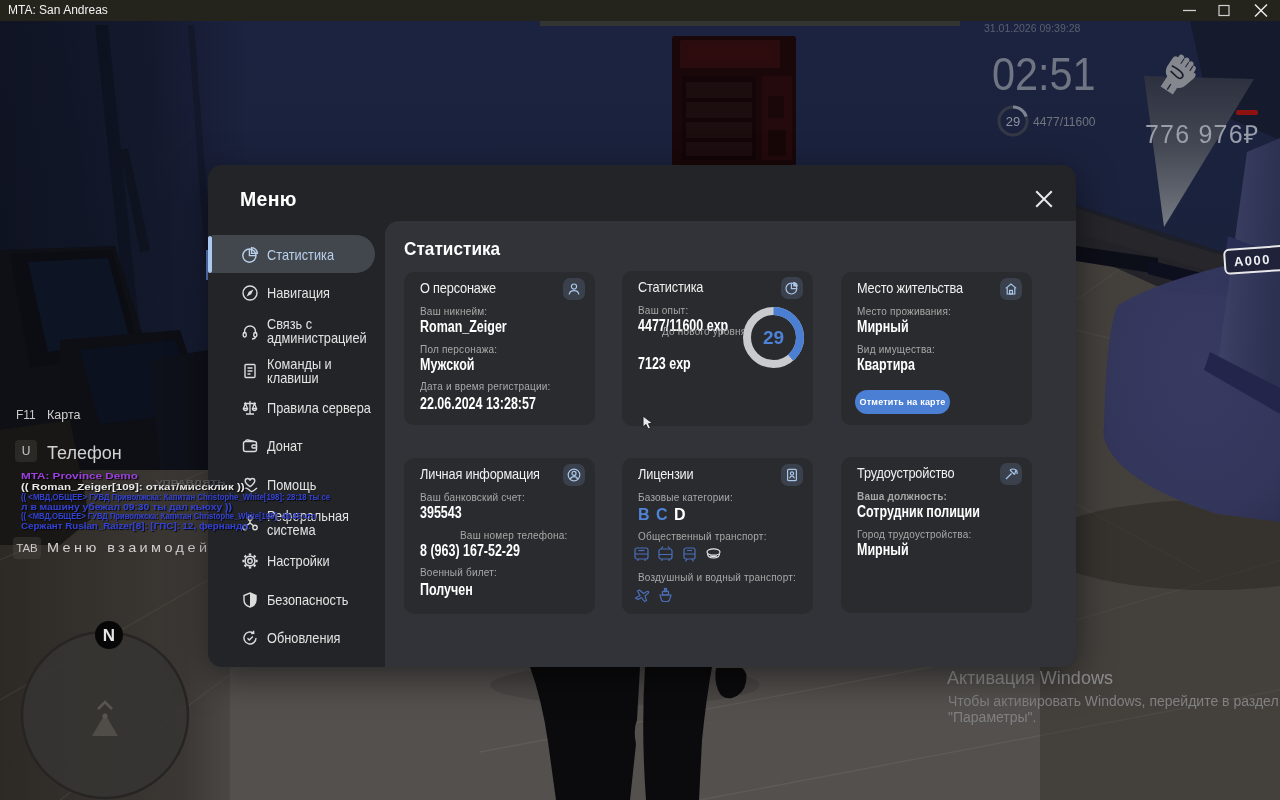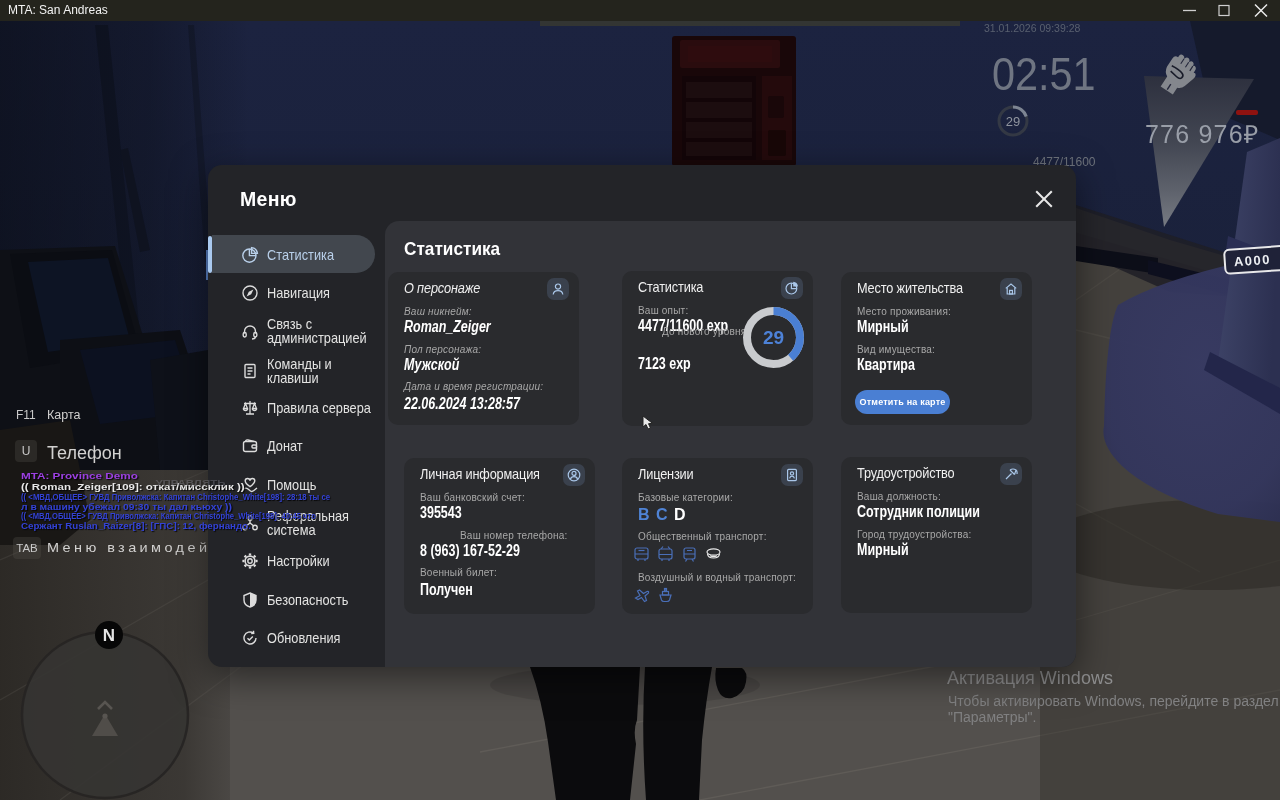--- a/index.html
+++ b/index.html
@@ -10,21 +10,21 @@
 
 #titlebar { position:absolute; left:0; top:0; width:1280px; height:21px; background:#24241d; z-index:50; }
 #titlebar .t { position:absolute; left:8px; top:3px; font-size:12px; color:#f2f2f2; }
 
 
 #scene { position:absolute; left:0; top:0; width:1280px; height:800px; }
 
 
 #hud-date { position:absolute; left:984px; top:22px; font-size:10.5px; color:#59606f; z-index:5;}
 #hud-clock { position:absolute; left:992px; top:47px; font-size:46px; font-weight:400; color:#6f7582; letter-spacing:0; z-index:5; transform:scaleX(0.90); transform-origin:0 0;}
-#hud-exp { position:absolute; left:1033px; top:115px; font-size:12px; color:#6f747d; z-index:5;margin-top:40px;}
+#hud-exp { position:absolute; left:1033px; top:115px; font-size:12px; color:#6f747d; z-index:5;}
 #hud-money { position:absolute; left:1145px; top:116px; font-size:25px; color:#999ea8; letter-spacing:1.2px; z-index:5;}
 #hud-reddash { position:absolute; left:1236px; top:110px; width:22px; height:5px; border-radius:2px; background:#8f1210; z-index:5;}
 
 
 .chat { position:absolute; font-size:9px; font-weight:bold; white-space:nowrap; text-shadow:1px 1px 1px rgba(0,0,0,0.85); z-index:40; transform-origin:0 0; }
 .c-purple { color:#9c40e2; }
 .c-white { color:#e8e8e8; }
 .c-blue { color:#3342d6; }
 
 
@@ -319,21 +319,21 @@
     <svg class="sicon" style="top:464px;" viewBox="0 0 18 18" fill="none" stroke="currentColor" stroke-width="1.4">
         <path d="M15 9 A6 6 0 1 1 12.5 4.1"></path>
         <path d="M12.5 1.8 L12.7 4.3 L10.2 4.6"></path>
         <path d="M6.5 9.2 L8.3 11 L11.8 7.5"></path>
       </svg>
     <div class="sideitem" style="top:465px;">Обновления</div>
   </div>
   <div id="heading">Статистика</div>
   <div id="cards">
 
-    <div class="card" style="left:180px; top:107px; height:153px;font-style:italic;">
+    <div class="card" style="left:196px; top:107px; height:153px;">
       <div class="ct">О персонаже</div>
       <svg class="chip" viewBox="-4 -4 22 22" fill="none" stroke="currentColor" stroke-width="1.2">
           <circle cx="7" cy="4.6" r="2.6"></circle>
           <path d="M2.2 12.5 Q2.6 8.6 7 8.6 Q11.4 8.6 11.8 12.5"></path>
         </svg>
       <div class="lb" style="top:33.5px;">Ваш никнейм:</div>
       <div class="vl" style="top:45.5px;">Roman_Zeiger</div>
       <div class="lb" style="top:71.5px;">Пол персонажа:</div>
       <div class="vl" style="top:83.5px;">Мужской</div>
       <div class="lb" style="top:109px;text-align:center;">Дата и время регистрации:</div>
@@ -430,21 +430,21 @@
             <rect x="6.5" y="1.5" width="2" height="3"></rect>
           </g>
       </svg>
     </div>
 
     <div class="card" style="left:633px; top:292px; height:156px;">
       <div class="ct">Трудоустройство</div>
       <svg class="chip" viewBox="-4 -4 22 22" fill="none" stroke="currentColor" stroke-width="1.2">
           <path d="M2 12 L7.5 6.5 M6 3 Q9 1 12 3 Q13.5 4.2 13 7 M6 3 L10.5 7.5 M12 3 L10.5 7.5"></path>
         </svg>
-      <div class="lb" style="top:33.5px;">Ваша должность:</div>
+      <div class="lb" style="top:33.5px;font-weight:bold;">Ваша должность:</div>
       <div class="vl" style="top:45.5px;">Сотрудник полиции</div>
       <div class="lb" style="top:71.5px;">Город трудоустройства:</div>
       <div class="vl" style="top:83.5px;">Мирный</div>
     </div>
 
     <svg style="position:absolute; left:434px; top:250px;" width="14" height="16" viewBox="0 0 14 16">
         <path d="M1 1 L1 12 L4 9.5 L6 14 L8.5 13 L6.5 8.7 L10.5 8.3 Z" fill="#e8e8e8" stroke="#222" stroke-width="1"></path>
       </svg>
   </div>
 </div>

